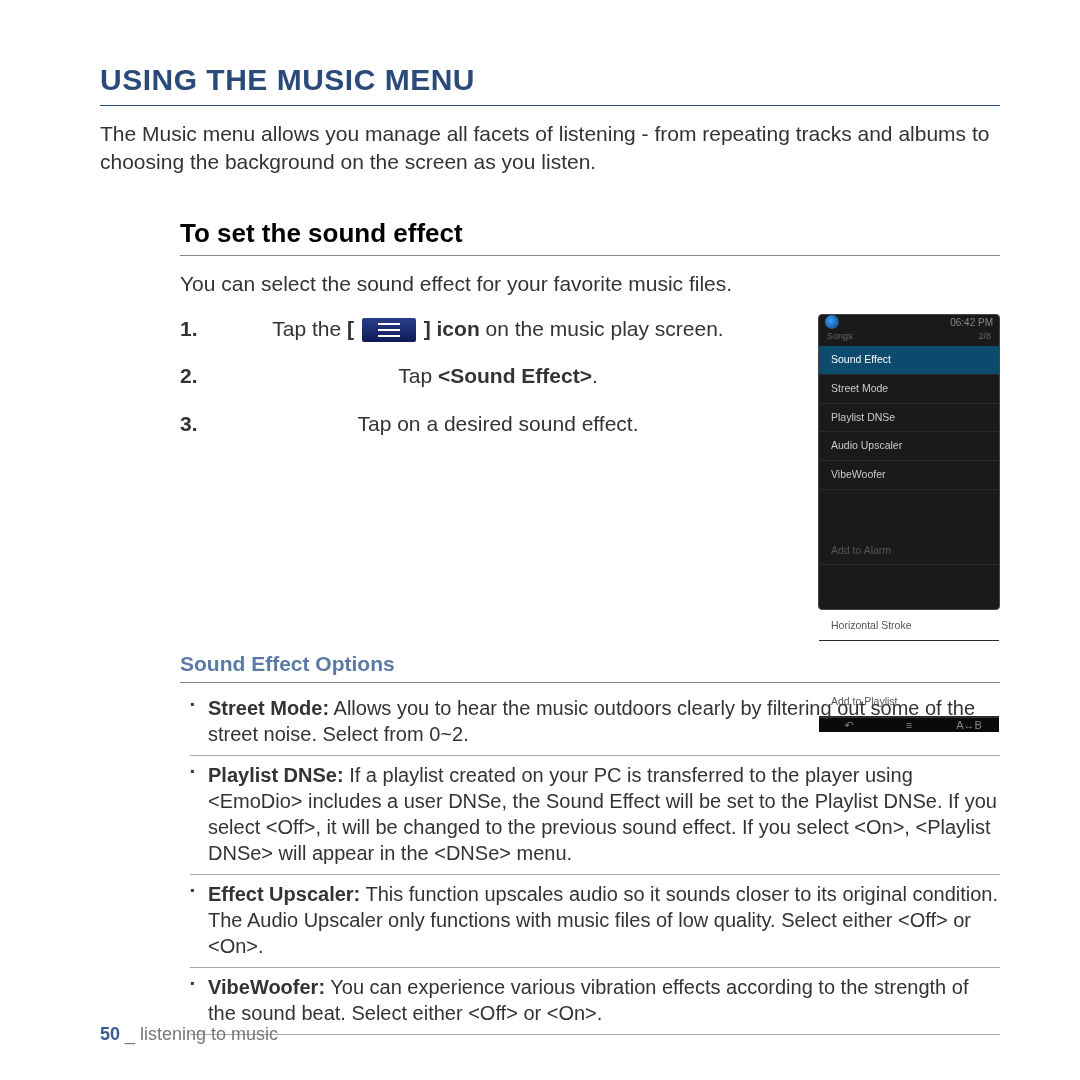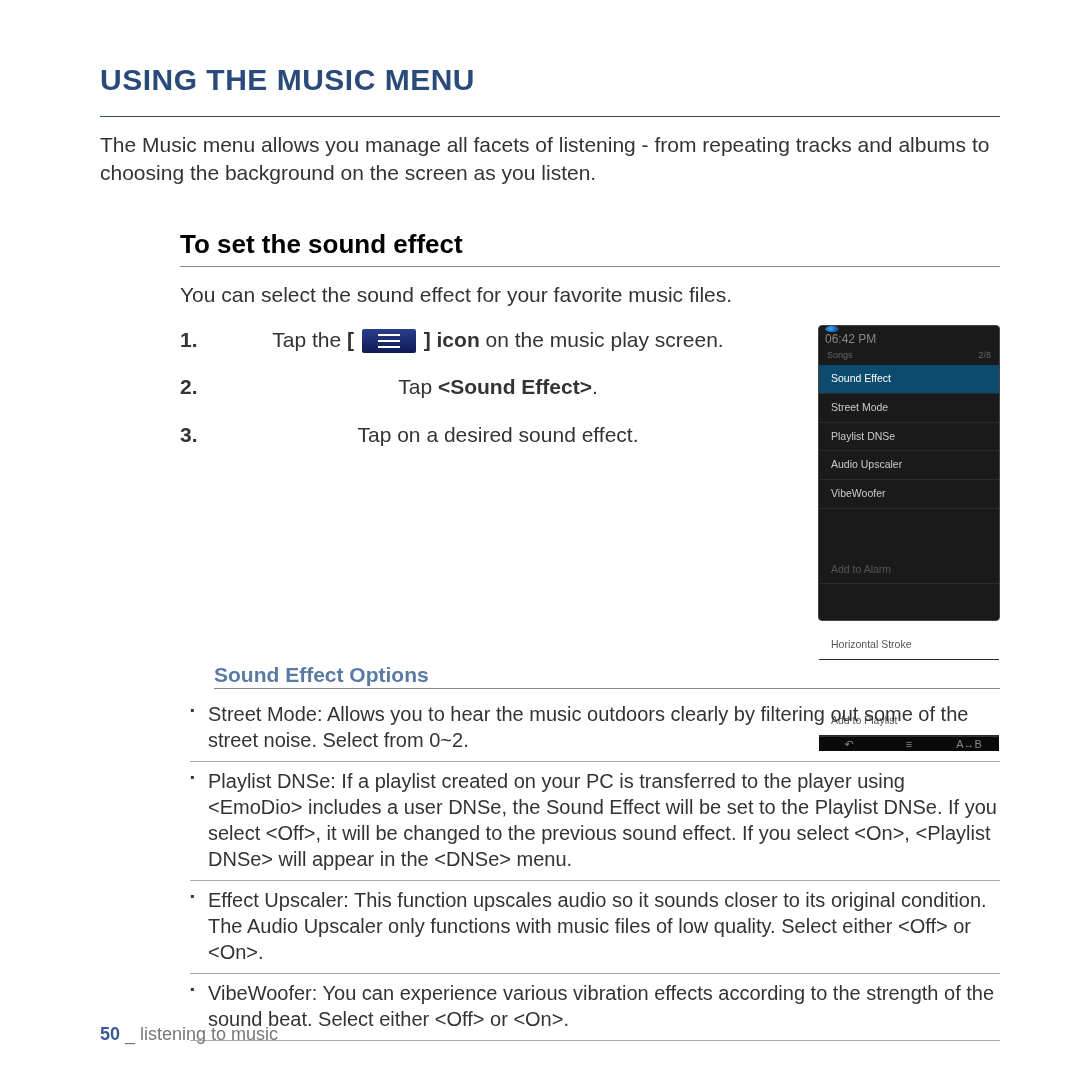--- a/index.html
+++ b/index.html
@@ -12,21 +12,21 @@
     position: relative;
     font-size: 20px;
     line-height: 1.3;
   }
   .h1 {
     font-size: 30px;
     font-weight: bold;
     color: #2a4a7a;
     letter-spacing: 0.5px;
     border-bottom: 1px solid #2a4a7a;
-    padding-bottom: 17px;
+    padding-bottom: 6px;
     margin-bottom: 14px;
   }
   .intro {
     font-size: 21px;
     color: #333;
     margin-bottom: 40px;
     line-height: 1.35;
   }
   .section {
     padding-left: 80px;
@@ -109,25 +109,24 @@
     color: #aaa;
     font-size: 10px;
     display: flex;
     flex-direction: column;
     flex: 0 0 auto;
   }
   .dev-status {
     height: 22px;
     display: flex;
     justify-content: space-between;
-    align-items: flex-start;
+    align-items: flex-end;
     padding: 0 6px;
-    font-size: 12px;
+    font-size: 10px;
     color: #888;
-    flex-direction: column;
   }
   .dev-status .blue-icon {
     width: 14px; height: 14px; border-radius: 50%;
     background: radial-gradient(circle at 40% 40%, #3aa0ff, #0a3a70);
   }
   .dev-title {
     font-size: 9px;
     color: #666;
     padding: 2px 8px 4px;
     display: flex;
@@ -155,22 +154,22 @@
     color: #888;
     font-size: 11px;
     border-top: 1px solid #333;
   }
   .dev-bottom span { flex:1; text-align:center; }
   .h3 {
     font-size: 21px;
     font-weight: bold;
     color: #5a7aa5;
     border-bottom: 1px solid #888;
+    padding-bottom: 5px;
     margin-bottom: 12px;
-    margin-left: 34px;
   }
   .options {
     list-style: none;
     padding-left: 10px;
   }
   .options li {
     position: relative;
     font-size: 20px;
     color: #333;
     padding-left: 18px;
@@ -180,21 +179,21 @@
     line-height: 1.3;
   }
   .options li::before {
     content: "▪";
     position: absolute;
     left: 0;
     top: 2px;
     font-size: 12px;
     color: #333;
   }
-  .opt-title { font-weight: normal; }
+  .opt-title { font-weight: bold; }
   .footer {
     position: absolute;
     left: 100px;
     bottom: 34px;
     font-size: 18px;
     color: #777;
   }
   .footer .pg { color: #3a5a94; font-weight: bold; }
 </style>
 </head>

